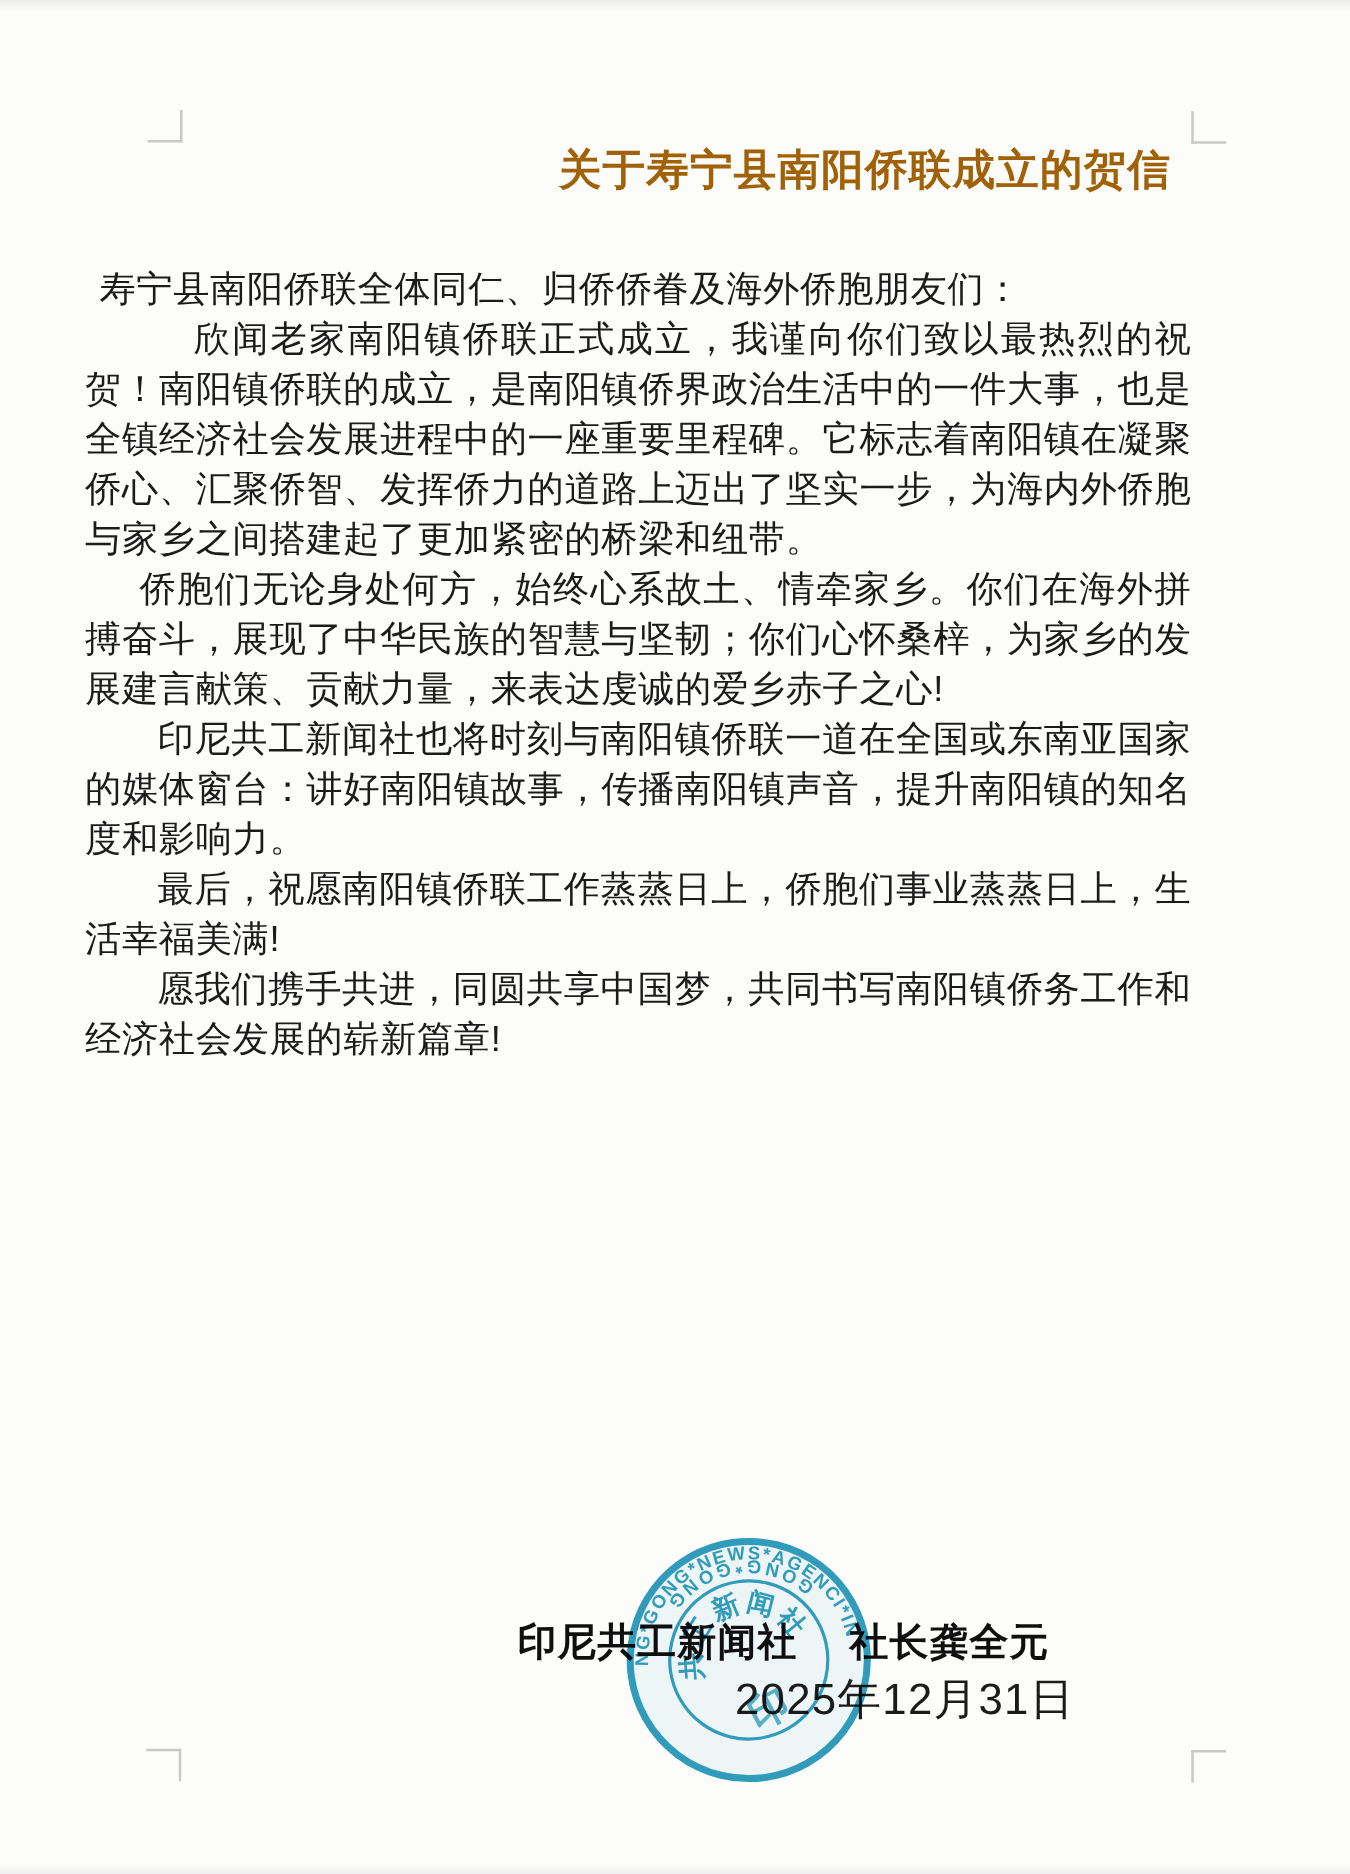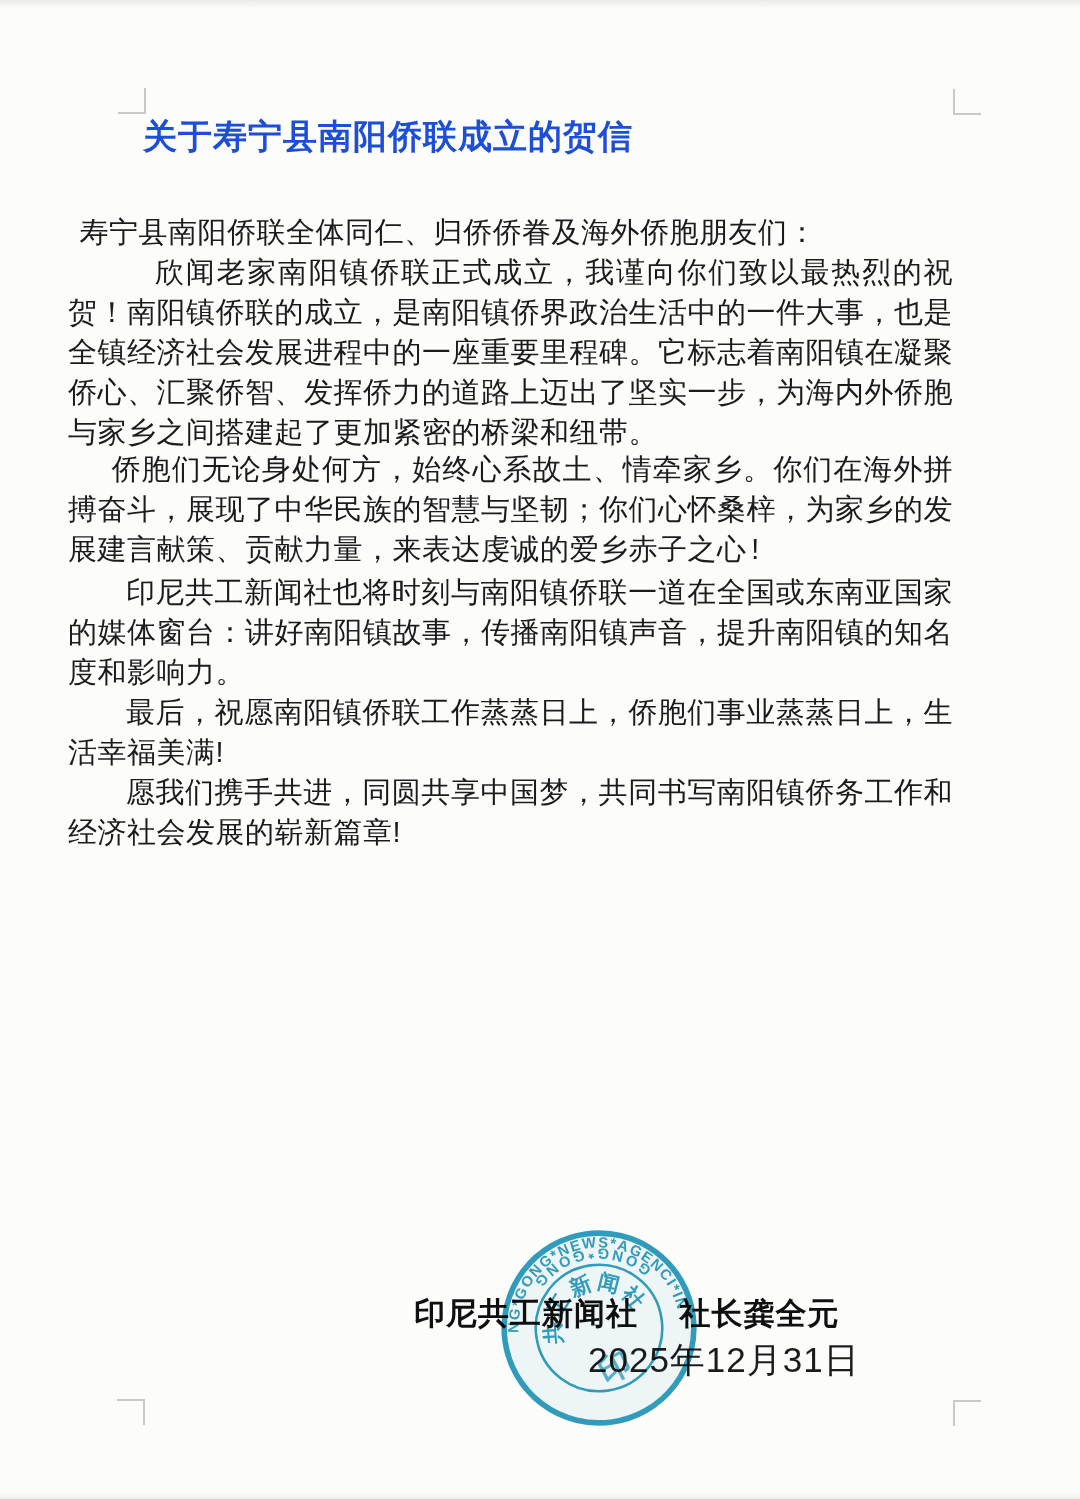--- a/index.html
+++ b/index.html
@@ -22,35 +22,35 @@
   }
   
   .corner{position:absolute;width:26px;height:24px;border:0 solid #c9c9c9;}
   .corner.tl{left:118px;top:88px;border-right-width:2px;border-bottom-width:2px;}
   .corner.tr{left:953px;top:89px;border-left-width:2px;border-bottom-width:2px;}
   .corner.bl{left:117px;top:1399px;border-right-width:2px;border-top-width:2px;}
   .corner.br{left:953px;top:1400px;border-left-width:2px;border-top-width:2px;}
 
   .title{
     margin:112px 143px 0 143px;
-    text-align:left;
+    text-align:right;
     font-size:34px;line-height:48px;
     font-weight:700;letter-spacing:1px;
-    color:#1d4ed8;
+    color:#a16207;
   }
   .letter-body{
     margin:52px 127px 0 68px;   
     font-size:29px;line-height:40px;
     text-align:justify;
     letter-spacing:0.5px;
   }
   .letter-body p{margin:0;}
   .ind05{text-indent:0.4em;}
   .ind3{text-indent:3em;}
-  .ind15{text-indent:1.5em;font-family:Liberation Mono, monospace;}
+  .ind15{text-indent:1.5em;}
   .ind2{text-indent:2em;}
 
   .signature{
     position:absolute;left:414px;top:1295px;
     font-size:31px;line-height:38px;font-weight:700;color:#0f0f0f;
     letter-spacing:1px;white-space:pre;
   }
   .dateline{
     position:absolute;left:588px;top:1341px;
     font-size:35px;line-height:38px;color:#1b1b1b;

